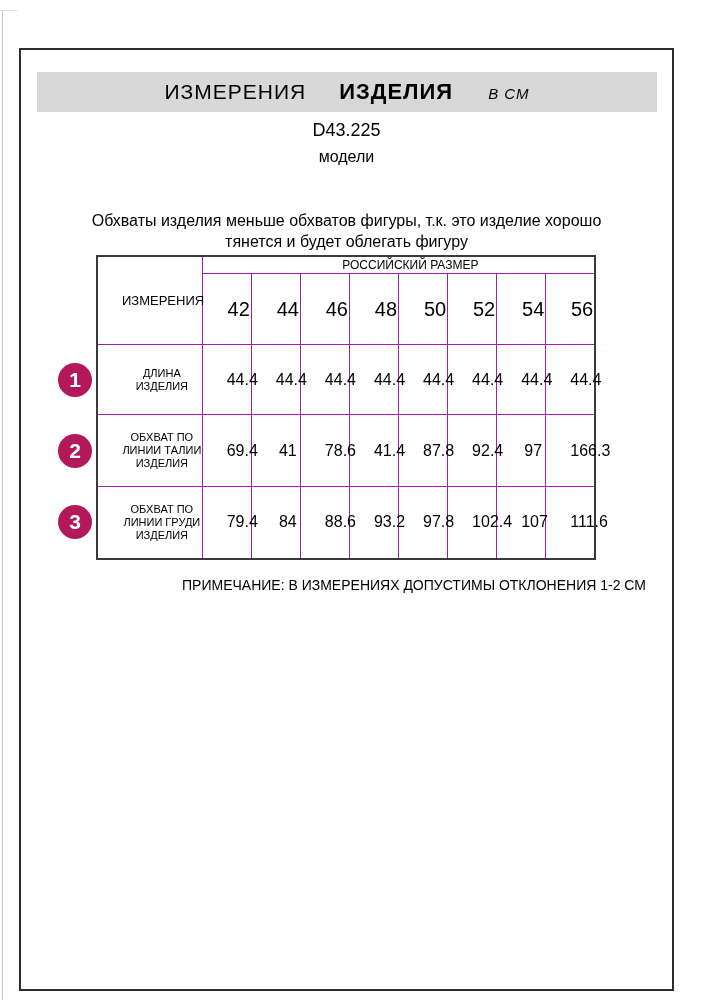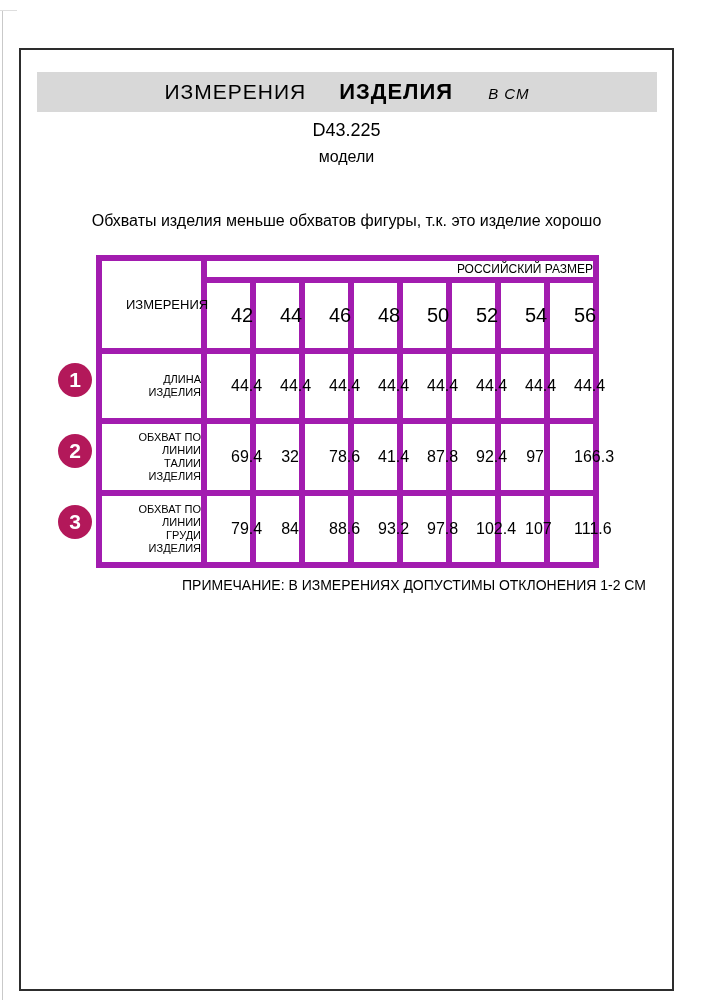--- a/index.html
+++ b/index.html
@@ -53,22 +53,22 @@
   }
   .para-1 { top: 96px; }
   .para-2 { top: 160px; }
   .size-table {
     position: absolute; left: 75px; top: 205px;
     border-collapse: collapse;
     table-layout: fixed;
     width: 500px;
   }
   .size-table th, .size-table td {
-    border: 6px solid #a21caf;
-    text-align: right; vertical-align: middle;
+    border: 1px solid #a21caf;
+    text-align: center; vertical-align: middle;
     background: #fff;
     padding-left: 24px;
   }
   .size-table { border: 2px solid #3a3a3a; }
   .c-label { width: 105px; }
   .c-size  { width: 49px; }
   .corner  { font-size: 13px; font-weight: 400; }
   .group   { font-size: 12px; font-weight: 400; height: 16px; padding: 1px 0; }
   .size-cell { font-size: 20px; font-weight: 400; height: 71px; }
   .r-data-1 td { height: 70px; }
@@ -107,20 +107,21 @@
   </div>
 
   <div class="article">D43.225</div>
 
   <div class="para para-1">
     <div>модели</div>
   </div>
 
   <div class="para para-2">
     <div>Обхваты изделия меньше обхватов фигуры, т.к. это изделие хорошо</div>
+    <div>тянется и будет облегать фигуру</div>
   </div>
 
   <table class="size-table">
     <colgroup>
       <col class="c-label">
       <col class="c-size">
         <col class="c-size">
         <col class="c-size">
         <col class="c-size">
       <col class="c-size">
@@ -152,21 +153,21 @@
         <td class="val-cell">44.4</td>
         <td class="val-cell">44.4</td>
         <td class="val-cell">44.4</td>
         <td class="val-cell">44.4</td>
         <td class="val-cell">44.4</td>
         <td class="val-cell">44.4</td>
       </tr>
       <tr class="r-data-2">
         <td class="row-label"><span>ОБХВАТ ПО ЛИНИИ ТАЛИИ ИЗДЕЛИЯ</span></td>
         <td class="val-cell">69.4</td>
-        <td class="val-cell">32</td>
+        <td class="val-cell">41</td>
         <td class="val-cell">78.6</td>
         <td class="val-cell">41.4</td>
         <td class="val-cell">87.8</td>
         <td class="val-cell">92.4</td>
         <td class="val-cell">97</td>
         <td class="val-cell">166.3</td>
       </tr>
       <tr class="r-data-3">
         <td class="row-label"><span>ОБХВАТ ПО ЛИНИИ ГРУДИ ИЗДЕЛИЯ</span></td>
         <td class="val-cell">79.4</td>

